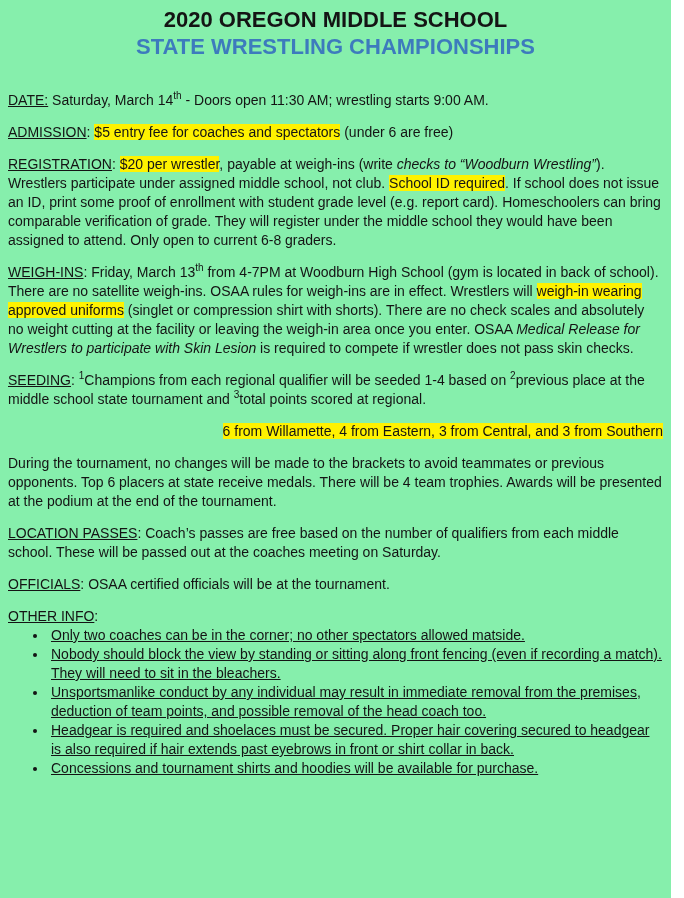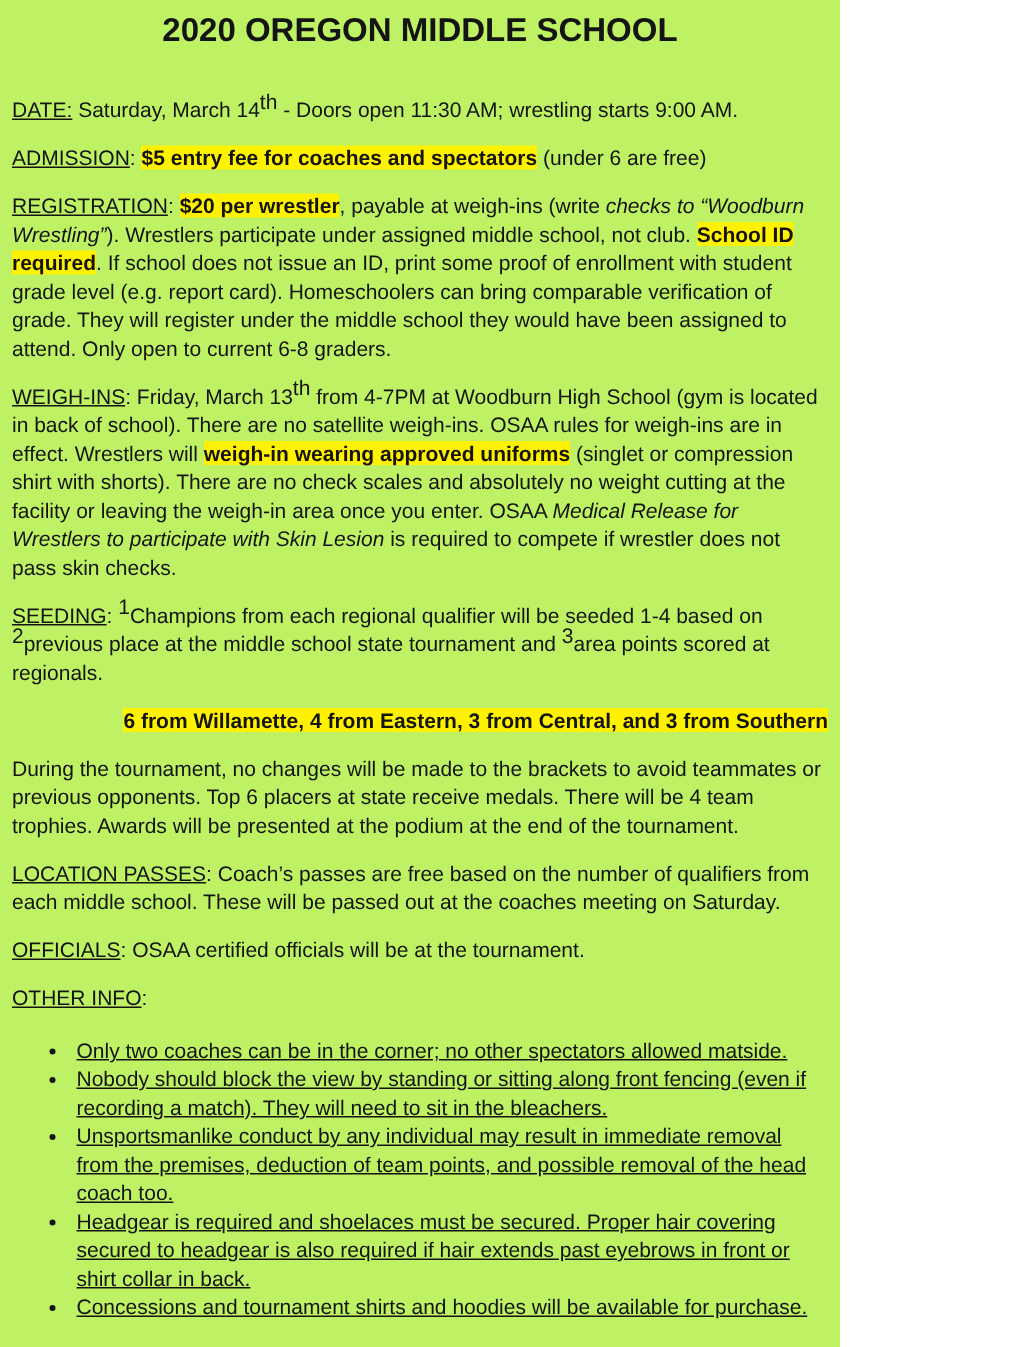--- a/index.html
+++ b/index.html
@@ -1,53 +1,54 @@
 <!DOCTYPE html>
 <html><head>
 <meta charset="utf-8">
 <style>
   html,body{margin:0;padding:0;background:#ffffff;}
   .page{
-    width:560px;height:898px;box-sizing:border-box;
+    width:671px;height:898px;box-sizing:border-box;
     padding:6px 8px 0 8px;overflow:hidden;
-    background:#bef264;color:#141414;
+    background:#86efac;color:#141414;
     font-family:"Liberation Sans","DejaVu Sans",sans-serif;
   }
   .title{
     font-size:22px;line-height:27px;font-weight:bold;
     text-align:center;margin:0;
   }
   .title.blue{color:#3d7bbd;}
   .content{margin-top:31px;font-size:14px;line-height:19px;}
   .para{margin:0 0 13px 0;}
   .center{text-align:right;}
   .u{text-decoration:underline;}
   .i{font-style:italic;}
-  .hl{background:#fff200;font-weight:bold;}
-  .sup{vertical-align:super;font-size:14px;line-height:0;}
+  .hl{background:#fff200;font-weight:normal;}
+  .sup{vertical-align:super;font-size:10px;line-height:0;}
   ul.bullets{margin:0;padding-left:40px;}
   ul.bullets li{padding-left:3px;margin:0;text-decoration:underline;}
 </style>
 </head>
 <body>
 
 <div class="page">
   <div class="title">2020 OREGON MIDDLE SCHOOL</div>
+  <div class="title blue">STATE WRESTLING CHAMPIONSHIPS</div>
 
   <div class="content">
     <p class="para"><span class="u">DATE:</span><span> Saturday, March 14</span><span class="sup">th</span><span> - Doors open 11:30 AM; wrestling starts 9:00 AM.</span></p>
     <p class="para"><span class="u">ADMISSION</span><span>: </span><span class="hl">$5 entry fee for coaches and spectators</span><span> (under 6 are free)</span></p>
     <p class="para"><span class="u">REGISTRATION</span><span>: </span><span class="hl">$20 per wrestler</span><span>, payable at weigh-ins (write </span><span class="i">checks to “Woodburn Wrestling”</span><span>). Wrestlers participate under assigned middle school, not club. </span><span class="hl">School ID required</span><span>. If school does not issue an ID, print some proof of enrollment with student grade level (e.g. report card). Homeschoolers can bring comparable verification of grade. They will register under the middle school they would have been assigned to attend. Only open to current 6-8 graders.</span></p>
     <p class="para"><span class="u">WEIGH-INS</span><span>: Friday, March 13</span><span class="sup">th</span><span> from 4-7PM at Woodburn High School (gym is located in back of school). There are no satellite weigh-ins. OSAA rules for weigh-ins are in effect. Wrestlers will </span><span class="hl">weigh-in wearing approved uniforms</span><span> (singlet or compression shirt with shorts). There are no check scales and absolutely no weight cutting at the facility or leaving the weigh-in area once you enter. OSAA </span><span class="i">Medical Release for Wrestlers to participate with Skin Lesion</span><span> is required to compete if wrestler does not pass skin checks.</span></p>
-    <p class="para"><span class="u">SEEDING</span><span>: </span><span class="sup">1</span><span>Champions from each regional qualifier will be seeded 1-4 based on </span><span class="sup">2</span><span>previous place at the middle school state tournament and </span><span class="sup">3</span><span>area points scored at regionals.</span></p>
+    <p class="para"><span class="u">SEEDING</span><span>: </span><span class="sup">1</span><span>Champions from each regional qualifier will be seeded 1-4 based on </span><span class="sup">2</span><span>previous place at the middle school state tournament and </span><span class="sup">3</span><span>total points scored at regional.</span></p>
     <p class="para center"><span class="hl">6 from Willamette, 4 from Eastern, 3 from Central, and 3 from Southern</span></p>
     <p class="para"><span>During the tournament, no changes will be made to the brackets to avoid teammates or previous opponents. Top 6 placers at state receive medals. There will be 4 team trophies. Awards will be presented at the podium at the end of the tournament.</span></p>
     <p class="para"><span class="u">LOCATION PASSES</span><span>:  Coach’s passes are free based on the number of qualifiers from each middle school. These will be passed out at the coaches meeting on Saturday.</span></p>
     <p class="para"><span class="u">OFFICIALS</span><span>: OSAA certified officials will be at the tournament.</span></p>
-    <p class="para" style="margin-bottom:16px"><span class="u">OTHER INFO</span><span>:</span></p>
+    <p class="para" style="margin-bottom:0"><span class="u">OTHER INFO</span><span>:</span></p>
     <ul class="bullets">
         <li>Only two coaches can be in the corner; no other spectators allowed matside.</li>
         <li>Nobody should block the view by standing or sitting along front fencing (even if recording a match). They will need to sit in the bleachers.</li>
         <li>Unsportsmanlike conduct by any individual may result in immediate removal from the premises, deduction of team points, and possible removal of the head coach too.</li>
         <li>Headgear is required and shoelaces must be secured. Proper hair covering secured to headgear is also required if hair extends past eyebrows in front or shirt collar in back.</li>
         <li>Concessions and tournament shirts and hoodies will be available for purchase.</li>
       </ul>
   </div>
 </div>
 

